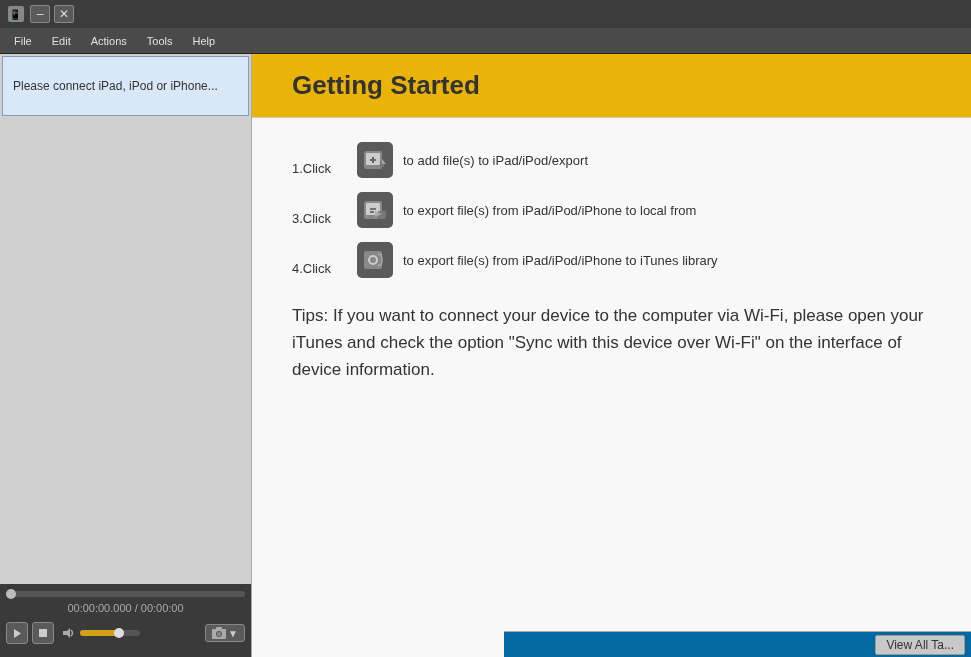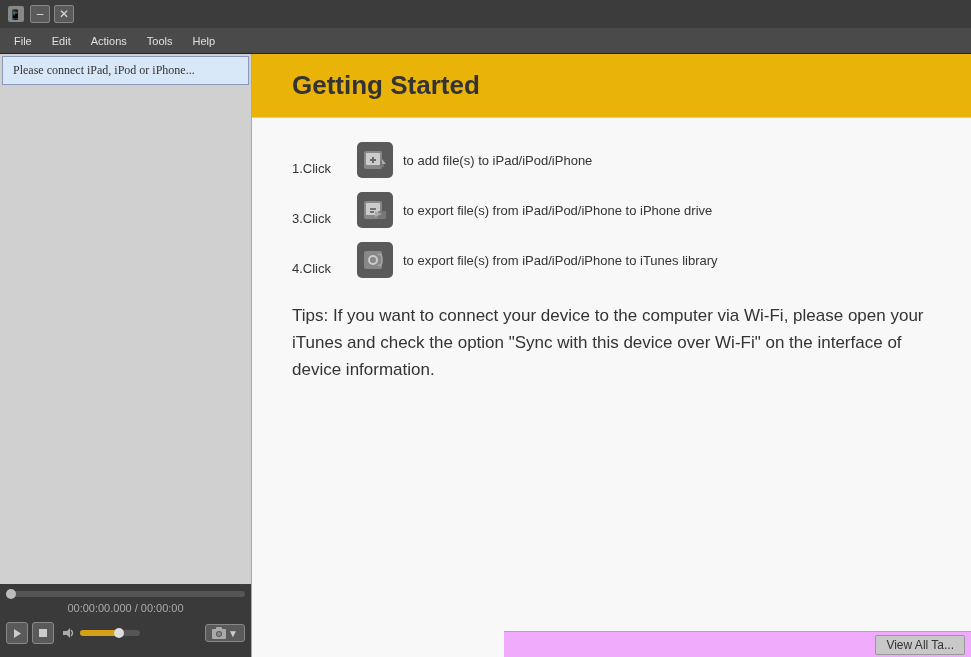--- a/index.html
+++ b/index.html
@@ -81,26 +81,25 @@
     .sidebar {
       width: 252px;
       background: #d0d0d0;
       border-right: 1px solid #aaa;
       display: flex;
       flex-direction: column;
     }
     .sidebar-item {
       background: #c8d8e8;
       border: 1px solid #a0b0c8;
-      padding: 6px 10px;
+      padding: 22px 10px;
       font-size: 12px;
       color: #333;
       cursor: pointer;
       margin: 2px;
-      font-family: Liberation Serif, serif;
     }
     .sidebar-item.selected {
       background: #d8e8f8;
       border-color: #8899bb;
     }
 
     
     .sidebar-bottom {
       margin-top: auto;
       background: #3a3a3a;
@@ -226,21 +225,21 @@
 
     .tips-section {
       margin-top: 24px;
       font-size: 17px;
       color: #333;
       line-height: 1.6;
     }
 
     
     .statusbar {
-      background: #f0abfc;
+      background: #0369a1;
       height: 26px;
       border-top: 1px solid #aaa;
       display: flex;
       align-items: center;
       justify-content: flex-end;
       padding: 0 6px;
       position: absolute;
       bottom: 0;
       left: 252px;
       right: 0;
@@ -345,37 +344,37 @@
         <div class="step-icon">
           <svg width="26" height="26" viewBox="0 0 26 26">
             <rect x="2" y="4" width="18" height="18" rx="2" fill="#888"></rect>
             <rect x="4" y="6" width="14" height="12" rx="1" fill="#ccc"></rect>
             <line x1="11" y1="10" x2="11" y2="16" stroke="#666" stroke-width="2"></line>
             <line x1="8" y1="13" x2="14" y2="13" stroke="#666" stroke-width="2"></line>
             <path d="M18 14 L22 14 L22 20 L18 20" fill="#777"></path>
             <polygon points="20,12 24,17 20,17" fill="#aaa"></polygon>
           </svg>
         </div>
-        <span class="step-desc">to add file(s) to iPad/iPod/iPhone</span>
+        <span class="step-desc">to add file(s) to iPad/iPod/export</span>
       </div>
 
 
       <div class="step-row">
         <span class="step-label">3.Click</span>
         <div class="step-icon">
           <svg width="26" height="26" viewBox="0 0 26 26">
             <rect x="2" y="4" width="18" height="18" rx="2" fill="#888"></rect>
             <rect x="4" y="6" width="14" height="12" rx="1" fill="#ccc"></rect>
             <rect x="16" y="14" width="8" height="8" rx="1" fill="#777"></rect>
             <polygon points="13,14 20,17 13,20" fill="#aaa"></polygon>
             <line x1="8" y1="12" x2="14" y2="12" stroke="#555" stroke-width="1.5"></line>
             <line x1="8" y1="15" x2="12" y2="15" stroke="#555" stroke-width="1.5"></line>
           </svg>
         </div>
-        <span class="step-desc">to export file(s) from iPad/iPod/iPhone to iPhone drive</span>
+        <span class="step-desc">to export file(s) from iPad/iPod/iPhone to local from</span>
       </div>
 
       <div class="step-row">
         <span class="step-label">4.Click</span>
         <div class="step-icon">
           <svg width="26" height="26" viewBox="0 0 26 26">
             <rect x="2" y="4" width="18" height="18" rx="2" fill="#888"></rect>
             <circle cx="11" cy="13" r="5" fill="#ccc"></circle>
             <circle cx="11" cy="13" r="3" fill="#888"></circle>
             <path d="M16 8 Q20 5 20 13 Q20 20 16 18" stroke="#aaa" stroke-width="1.5" fill="none"></path>

